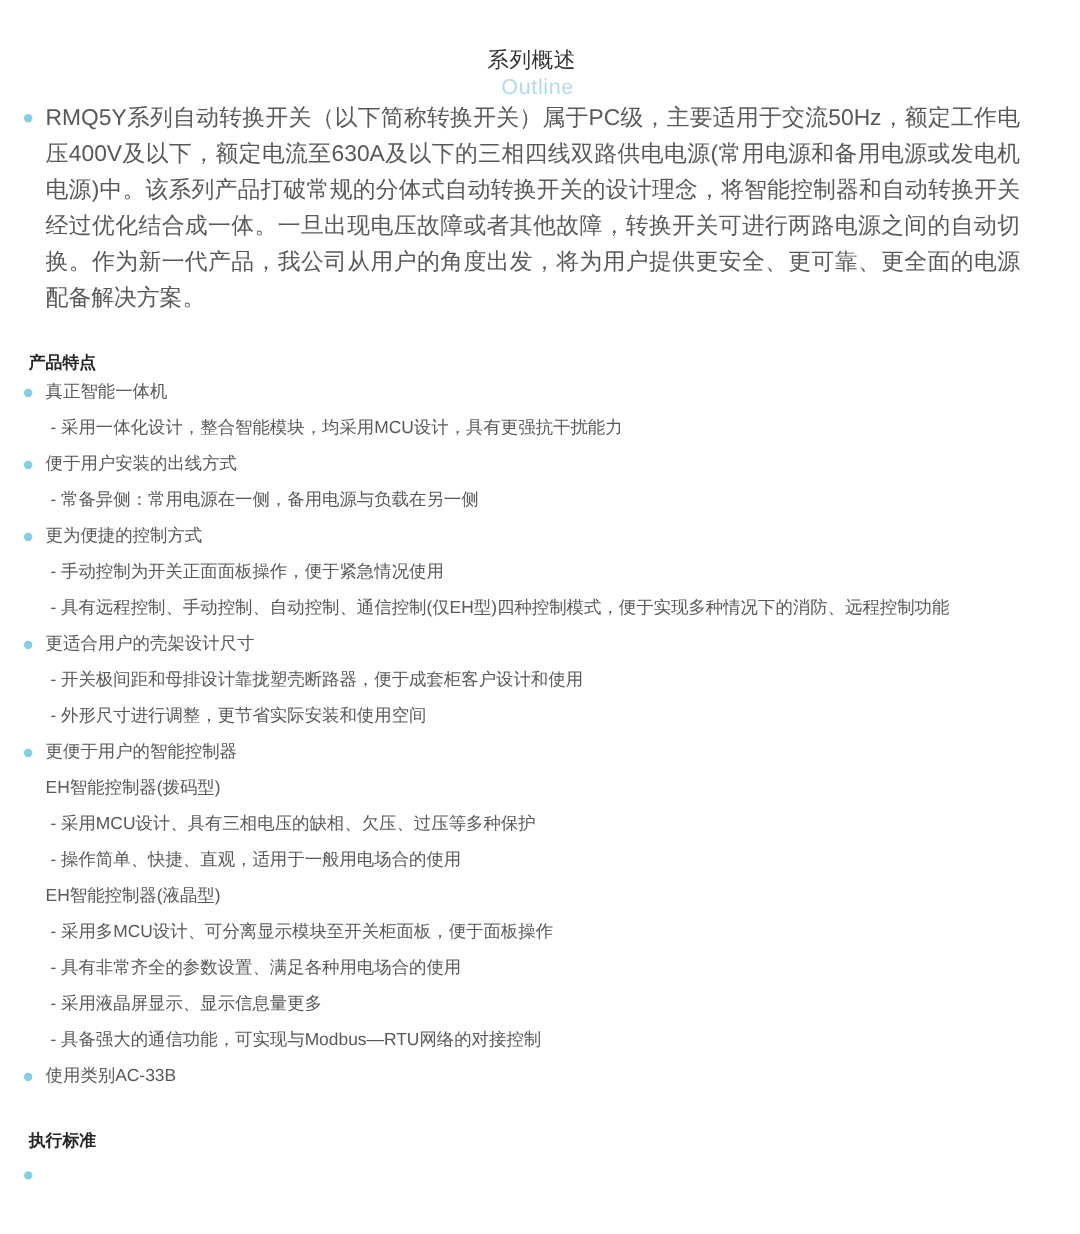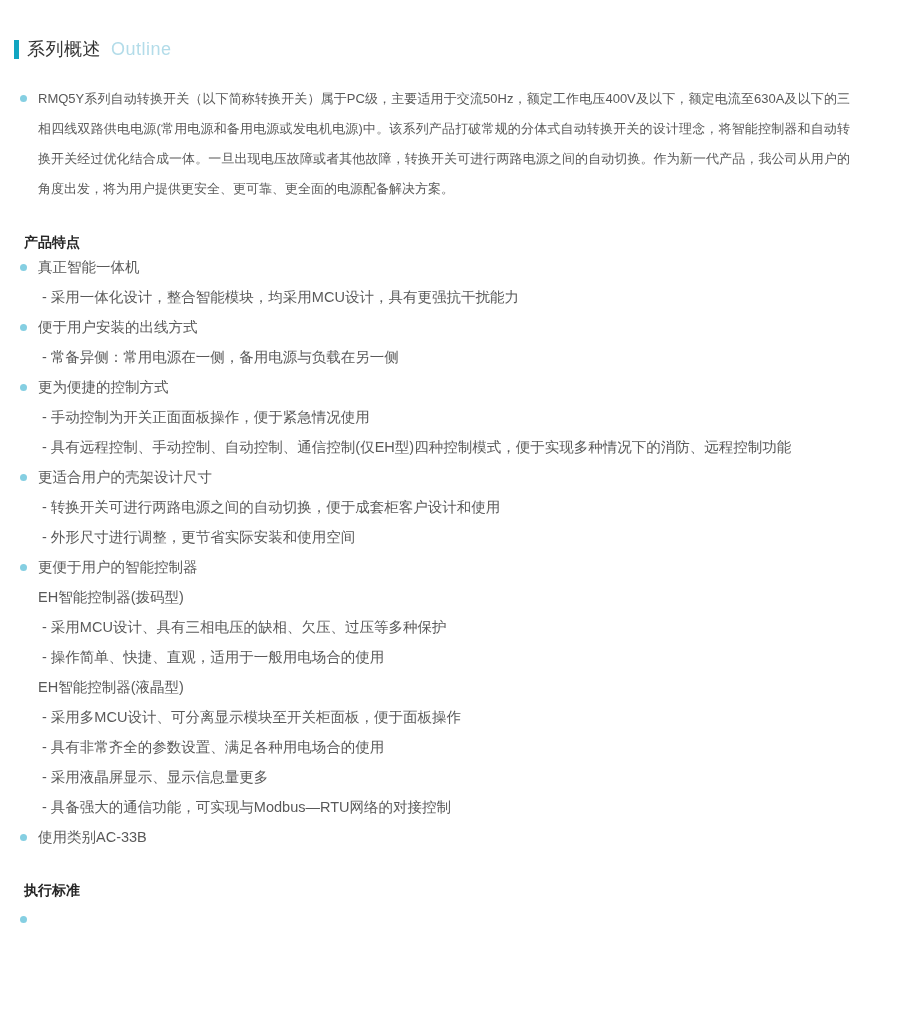--- a/index.html
+++ b/index.html
@@ -15,20 +15,21 @@
     background: #ffffff;
     box-sizing: border-box;
     padding: 38px 28px 0 14px;
     overflow: hidden;
   }
   
   .title-row {
     display: flex;
     align-items: center;
     height: 22px;
+    flex-direction: column;
   }
   .accent-bar {
     display: inline-block;
     width: 5px;
     height: 19px;
     background: var(--accent, #11a5c1);
     margin-right: 8px;
   }
   .title-zh {
     font-size: 18px;
@@ -48,21 +49,21 @@
     padding-left: 24px;
     width: 812px;
   }
   .overview .dot {
     position: absolute;
     left: 6px;
     top: 11px;
   }
   .overview p {
     margin: 0;
-    font-size: 13px;
+    font-size: 19px;
     line-height: 30px;
     color: var(--body-text, #595959);
     text-align: justify;
   }
   
   .section-heading {
     margin: 28px 0 0 10px;
     font-size: 14px;
     font-weight: bold;
     color: var(--heading-text, #262626);
@@ -116,21 +117,21 @@
   <div class="section-heading">产品特点</div>
   <div class="list">
       <div class="li bullet"><span class="dot"></span><span>真正智能一体机</span></div>
       <div class="li sub"><span>- 采用一体化设计，整合智能模块，均采用MCU设计，具有更强抗干扰能力</span></div>
       <div class="li bullet"><span class="dot"></span><span>便于用户安装的出线方式</span></div>
       <div class="li sub"><span>- 常备异侧：常用电源在一侧，备用电源与负载在另一侧</span></div>
       <div class="li bullet"><span class="dot"></span><span>更为便捷的控制方式</span></div>
       <div class="li sub"><span>- 手动控制为开关正面面板操作，便于紧急情况使用</span></div>
       <div class="li sub"><span>- 具有远程控制、手动控制、自动控制、通信控制(仅EH型)四种控制模式，便于实现多种情况下的消防、远程控制功能</span></div>
       <div class="li bullet"><span class="dot"></span><span>更适合用户的壳架设计尺寸</span></div>
-      <div class="li sub"><span>- 转换开关可进行两路电源之间的自动切换，便于成套柜客户设计和使用</span></div>
+      <div class="li sub"><span>- 开关极间距和母排设计靠拢塑壳断路器，便于成套柜客户设计和使用</span></div>
       <div class="li sub"><span>- 外形尺寸进行调整，更节省实际安装和使用空间</span></div>
       <div class="li bullet"><span class="dot"></span><span>更便于用户的智能控制器</span></div>
       <div class="li plain"><span>EH智能控制器(拨码型)</span></div>
       <div class="li sub"><span>- 采用MCU设计、具有三相电压的缺相、欠压、过压等多种保护</span></div>
       <div class="li sub"><span>- 操作简单、快捷、直观，适用于一般用电场合的使用</span></div>
       <div class="li plain"><span>EH智能控制器(液晶型)</span></div>
       <div class="li sub"><span>- 采用多MCU设计、可分离显示模块至开关柜面板，便于面板操作</span></div>
       <div class="li sub"><span>- 具有非常齐全的参数设置、满足各种用电场合的使用</span></div>
       <div class="li sub"><span>- 采用液晶屏显示、显示信息量更多</span></div>
       <div class="li sub"><span>- 具备强大的通信功能，可实现与Modbus—RTU网络的对接控制</span></div>

